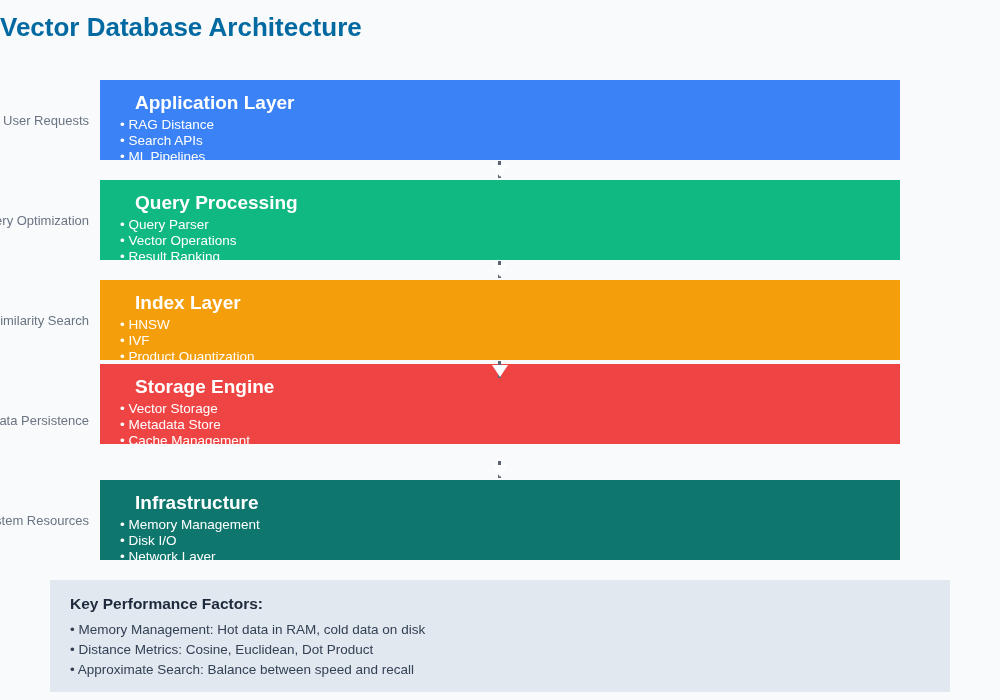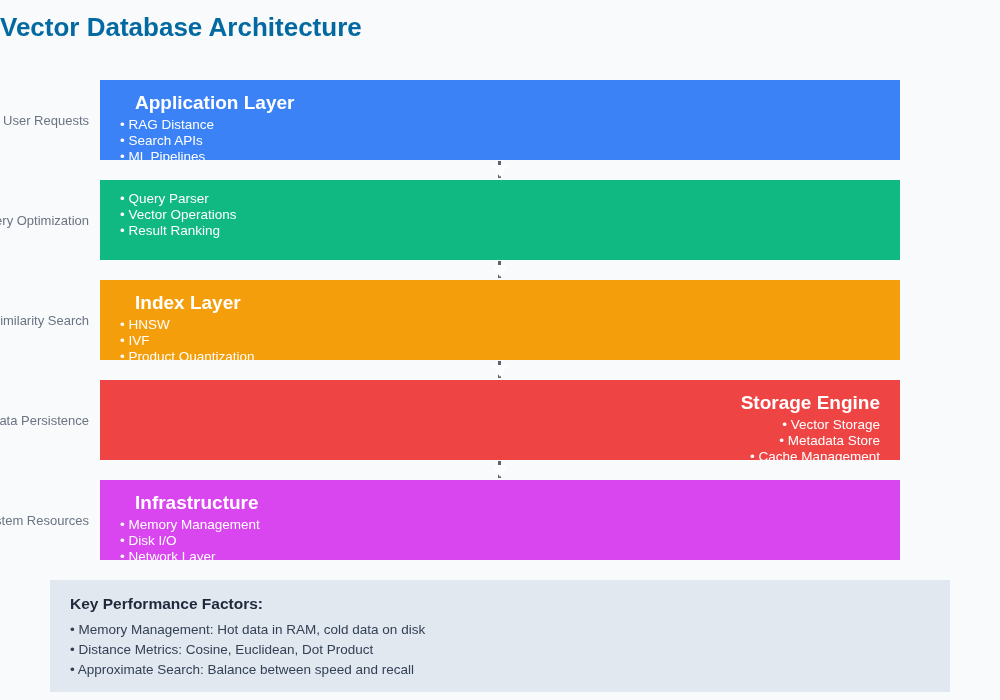--- a/index.html
+++ b/index.html
@@ -22,21 +22,21 @@
     position: absolute;
     left: 100px; width: 800px; height: 80px;
     box-sizing: border-box;
     padding: 11px 20px 0 20px;
     overflow: hidden;
     color: #ffffff;
   }
   .layer.l0 { top: 80px; }
   .layer.l1 { top: 180px; }
   .layer.l2 { top: 280px; }
-  .layer.l3 { top: 380px; text-align: right; }
+  .layer.l3 { top: 364px; }
   .layer.l4 { top: 480px; }
   .layer-title {
     margin: 0 0 3px 15px;
     font-size: 19px; line-height: 23px;
     font-weight: bold;
   }
   .layer-item { font-size: 13.5px; line-height: 16px; }
   .side-label {
     position: absolute;
     right: 911px;
@@ -99,40 +99,41 @@
   <div class="side-label s4">System Resources</div>
 
   <div class="layer l0" style="background: rgb(59, 130, 246);">
     <h2 class="layer-title">Application Layer</h2>
     <div class="layer-item">• RAG Distance</div>
     <div class="layer-item">• Search APIs</div>
     <div class="layer-item">• ML Pipelines</div>
   </div>
 
   <div class="layer l1" style="background: rgb(16, 185, 129);">
+    <h2 class="layer-title">Query Processing</h2>
     <div class="layer-item">• Query Parser</div>
     <div class="layer-item">• Vector Operations</div>
     <div class="layer-item">• Result Ranking</div>
   </div>
 
   <div class="layer l2" style="background: rgb(245, 158, 11);">
     <h2 class="layer-title">Index Layer</h2>
     <div class="layer-item">• HNSW</div>
     <div class="layer-item">• IVF</div>
     <div class="layer-item">• Product Quantization</div>
   </div>
 
   <div class="layer l3" style="background: rgb(239, 68, 68);">
     <h2 class="layer-title">Storage Engine</h2>
     <div class="layer-item">• Vector Storage</div>
     <div class="layer-item">• Metadata Store</div>
     <div class="layer-item">• Cache Management</div>
   </div>
 
-  <div class="layer l4" style="background: #d946ef;">
+  <div class="layer l4" style="background: #0f766e;">
     <h2 class="layer-title">Infrastructure</h2>
     <div class="layer-item">• Memory Management</div>
     <div class="layer-item">• Disk I/O</div>
     <div class="layer-item">• Network Layer</div>
   </div>
 
   <div class="connector c0">
     <div class="arrow-line" style="background: rgb(91, 100, 112);"></div>
     <div class="arrow-head" style="border-top-color: rgb(253, 254, 255);"></div>
   </div>

